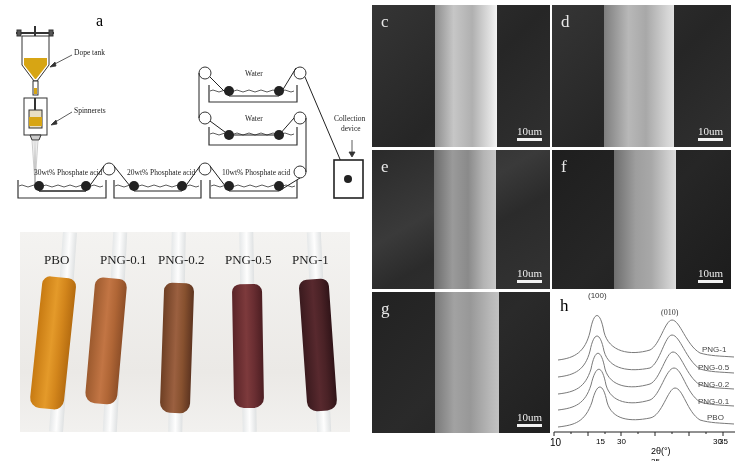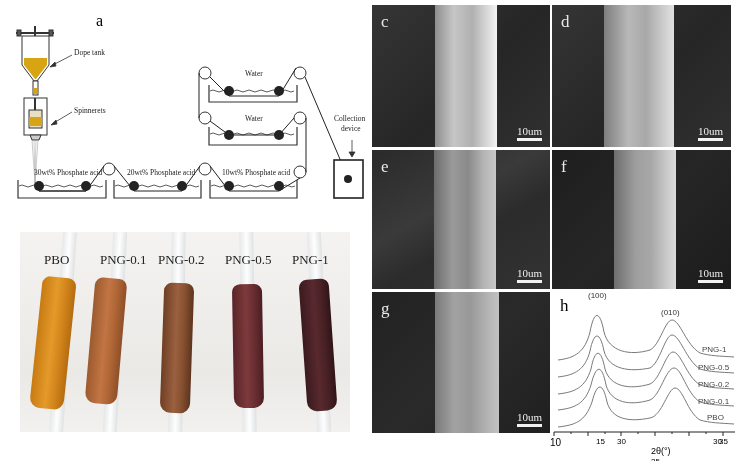--- a/index.html
+++ b/index.html
@@ -174,21 +174,21 @@
 <div class="sem" style="left:372px;top:292px;width:178px;height:141px;">
   <div class="bg" style="background:linear-gradient(135deg,#222,#2a2a2a 50%,#202020);"></div>
   <div class="fiber" style="left:63px;width:64px;background:linear-gradient(90deg,#7a7a7a,#a2a2a2 30%,#989898 55%,#b6b6b6 85%,#c2c2c2);"></div>
   <span class="letter">g</span>
   <div class="scale"><span>10um</span><div class="bar"></div></div>
 </div>
 
 <div class="abs" style="left:550px;top:290px;width:185px;height:171px;">
   <span class="panel-letter" style="left:10px;top:6px;font-size:17px;">h</span>
   <span class="abs" style="left:38px;top:1px;font-size:8px;font-family:'Liberation Sans',sans-serif;color:#333;">(100)</span>
-  <span class="abs" style="left:111px;top:18px;font-size:8px;font-family:Liberation Sans, sans-serif;color:#333;">(010)</span>
+  <span class="abs" style="left:111px;top:18px;font-size:8px;font-family:Liberation Serif, serif;color:#333;">(010)</span>
   <svg width="185" height="171" viewBox="0 0 185 171" style="position:absolute;left:0;top:0;">
     <g fill="none" stroke="#7a7a7a" stroke-width="1">
       <path id="c0" d="M8 137 C 25 135, 35 132, 42 112 C 47 92, 53 92, 57 112 C 62 130, 80 132, 100 128 C 112 126, 118 98, 125 98 C 133 98, 137 122, 150 130 C 160 133, 170 133, 184 134"></path>
       <path d="M8 120 C 25 118, 35 114, 41 95 C 46 74, 52 74, 56 95 C 61 113, 80 116, 100 110 C 110 106, 116 78, 124 78 C 132 78, 136 103, 150 112 C 160 115, 170 115, 184 116"></path>
       <path d="M8 104 C 25 102, 35 98, 41 79 C 45 58, 51 58, 55 79 C 60 97, 80 100, 100 94 C 110 90, 116 62, 123 62 C 131 62, 136 86, 150 95 C 160 98, 170 98, 184 99"></path>
       <path d="M8 87 C 25 85, 35 80, 40 61 C 44 41, 50 41, 54 61 C 59 80, 80 82, 100 78 C 110 73, 115 45, 122 45 C 130 45, 136 70, 150 79 C 160 82, 170 82, 184 83"></path>
       <path d="M8 70 C 25 68, 35 62, 40 42 C 44 20, 50 20, 54 42 C 59 62, 80 66, 100 60 C 110 55, 115 30, 122 30 C 130 30, 136 55, 150 63 C 160 66, 170 66, 184 67"></path>
     </g>
 
     <g stroke="#222" stroke-width="1">

